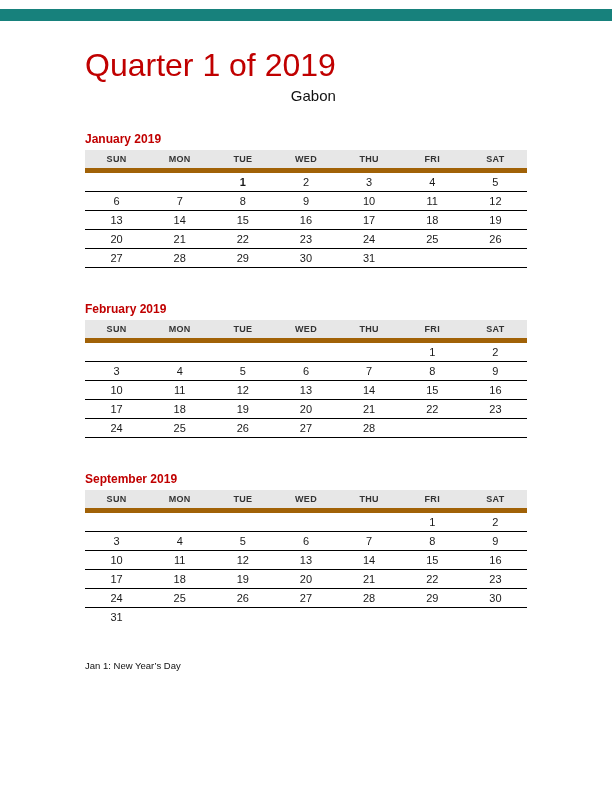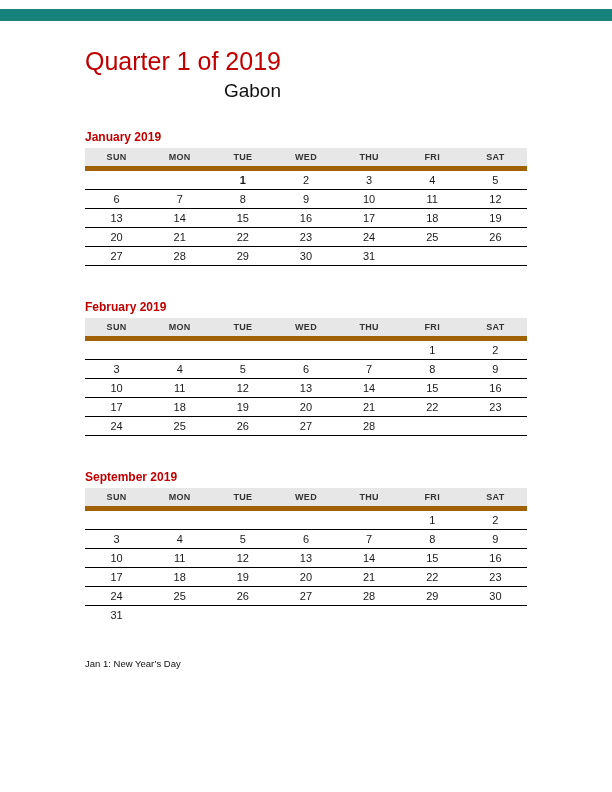--- a/index.html
+++ b/index.html
@@ -54,26 +54,26 @@
     font-size: 20px;
     font-weight: bold;
     color: var(--logo-blue, #1B5EAB);
     margin-left: 40px;
     letter-spacing: -0.3px;
   }
   .title-block {
     text-align: right;
   }
   .page-title {
-    font-size: 25px;
+    font-size: 32px;
     color: var(--title-red, #C00000);
     line-height: 1.1;
   }
   .country {
-    font-size: 19px;
+    font-size: 15px;
     color: #111;
     margin-top: 4px;
   }
   #calendars {
     margin-top: 28px;
   }
   .month {
     margin-bottom: 34px;
   }
   .month-title {

